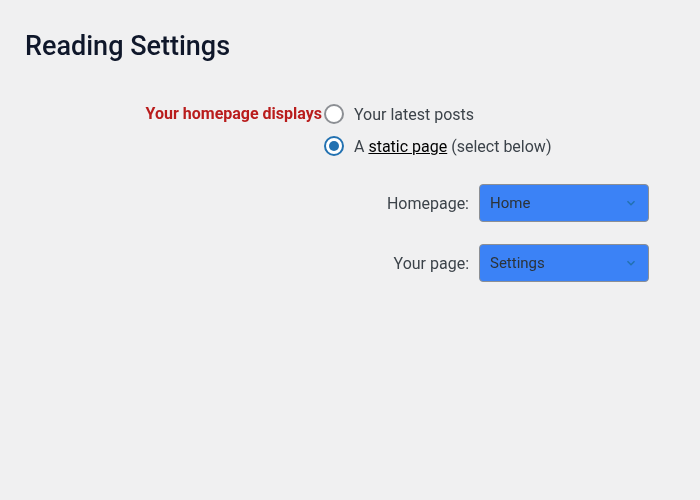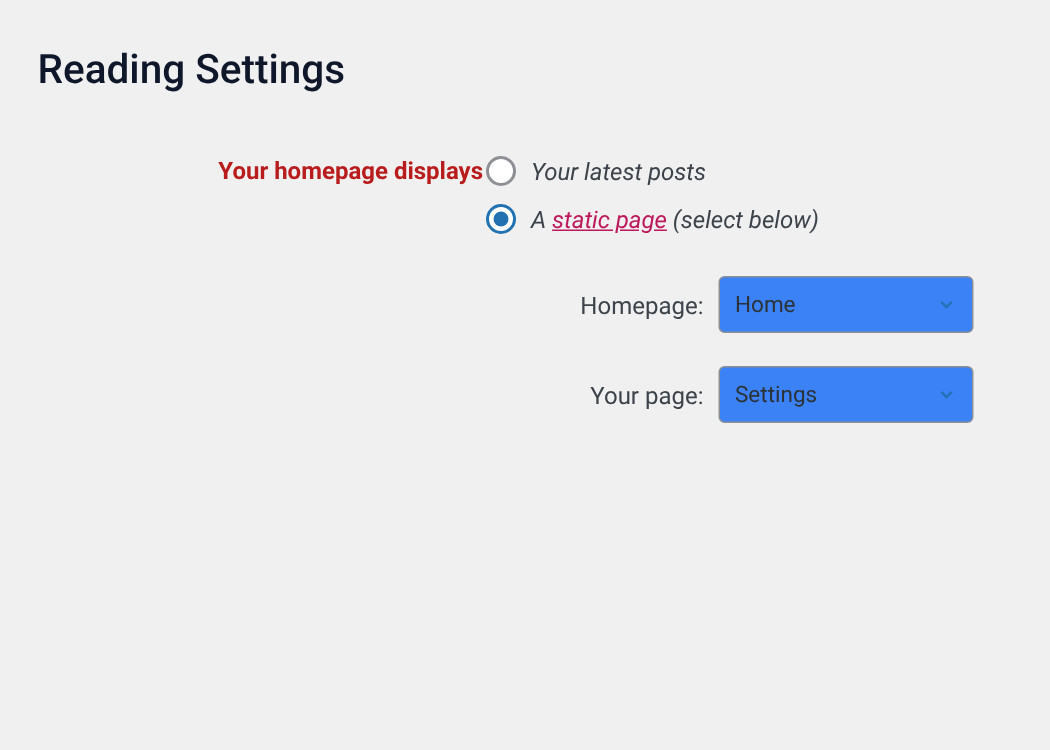--- a/index.html
+++ b/index.html
@@ -35,21 +35,20 @@
       vertical-align: top;
       padding: 0;
     }
     .radio-row {
       display: flex;
       align-items: center;
       gap: 10px;
       margin-bottom: 12px;
       font-size: 16px;
       color: #3c434a;
-      font-style: italic;
     }
     .radio {
       width: 20px;
       height: 20px;
       border: 2px solid #8c8f94;
       border-radius: 50%;
       background: #fff;
       display: inline-flex;
       align-items: center;
       justify-content: center;
@@ -60,21 +59,21 @@
       border-color: #2271b1;
     }
     .radio.checked::after {
       content: "";
       width: 10px;
       height: 10px;
       background: #2271b1;
       border-radius: 50%;
     }
     .link {
-      color: #be185d;
+      color: #000000;
       text-decoration: underline;
       cursor: pointer;
     }
     .select-group {
       margin-top: 28px;
       margin-left: 30px;
     }
     .select-row {
       display: flex;
       align-items: center;

